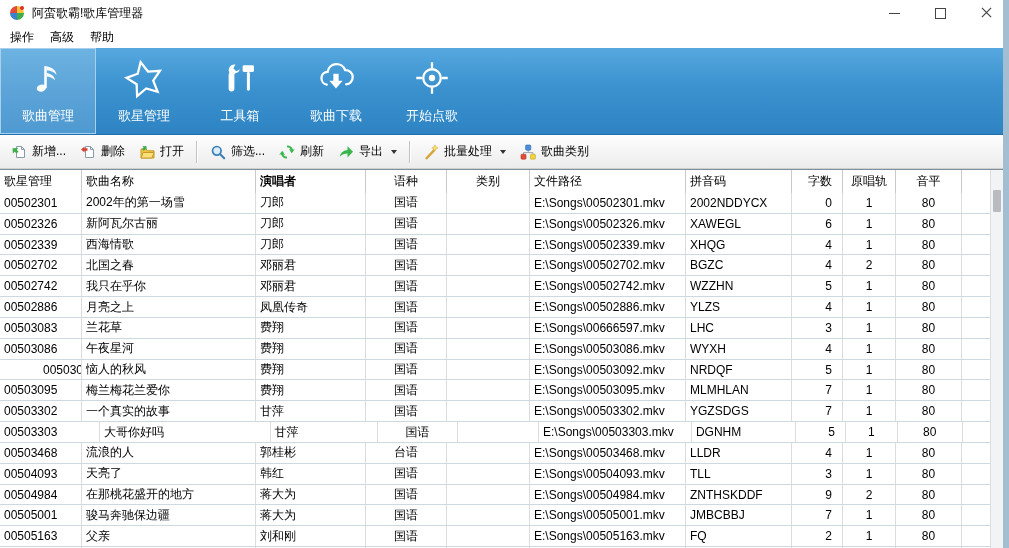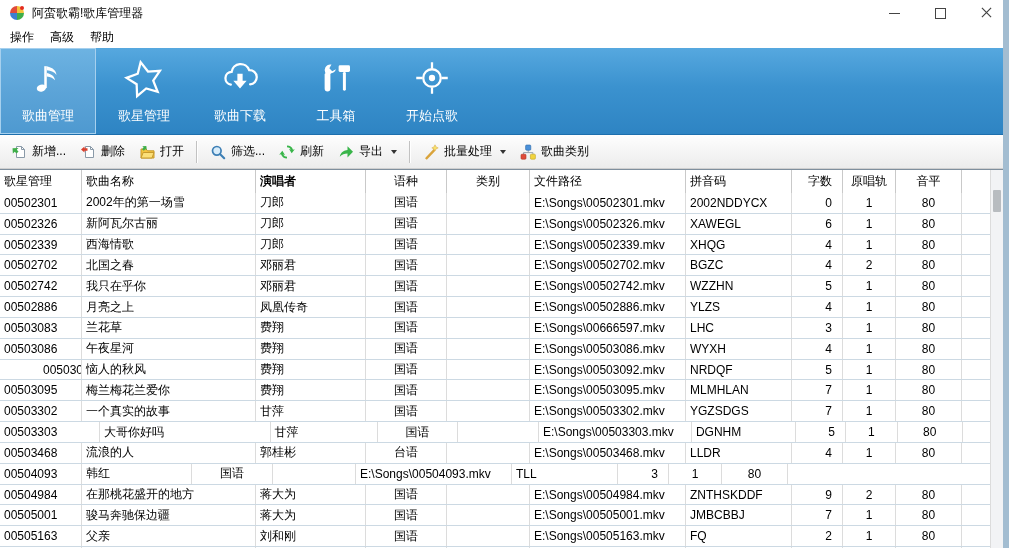--- a/index.html
+++ b/index.html
@@ -111,35 +111,35 @@
         <span class="nav-icon">
           <svg viewBox="0 0 48 48">
             <path d="M24 5.5l6 12.2 13.5 2-9.8 9.5 2.3 13.4L24 36.2l-12 6.4 2.3-13.4-9.8-9.5 13.5-2z" fill="none" stroke="#fff" stroke-width="2.6" transform="rotate(-12 24 24)"></path>
           </svg>
         </span>
         <span class="nav-label">歌星管理</span>
       </div>
       <div class="nav-item">
         <span class="nav-icon">
           <svg viewBox="0 0 48 48">
-            <path d="M13.5 31.5a7.3 7.3 0 0 1 .9-14.5A10.4 10.4 0 0 1 34.5 15a8.1 8.1 0 0 1 1 16.2" fill="none" stroke="#fff" stroke-width="2.6" stroke-linecap="round"></path>
-            <path d="M21 19h6v8h4.6L24 36l-7.6-9H21z" fill="#fff"></path>
-          </svg>
-        </span>
-        <span class="nav-label">歌曲下载</span>
+            <path d="M17.5 8.5a6.6 6.6 0 0 0-5.6 10l-.9 1v16.5a3.3 3.3 0 0 0 6.6 0V19.5l1-1a6.6 6.6 0 0 0 5.3-4.6l-4.2 2.3-3.3-3.3 2.4-4.2z" fill="#fff"></path>
+            <rect x="27" y="9.5" width="13" height="7.5" rx="1.6" fill="#fff"></rect>
+            <rect x="31.9" y="17" width="3.4" height="21.5" rx="1.6" fill="#fff"></rect>
+          </svg>
+        </span>
+        <span class="nav-label">工具箱</span>
       </div>
       <div class="nav-item">
         <span class="nav-icon">
           <svg viewBox="0 0 48 48">
-            <path d="M17.5 8.5a6.6 6.6 0 0 0-5.6 10l-.9 1v16.5a3.3 3.3 0 0 0 6.6 0V19.5l1-1a6.6 6.6 0 0 0 5.3-4.6l-4.2 2.3-3.3-3.3 2.4-4.2z" fill="#fff"></path>
-            <rect x="27" y="9.5" width="13" height="7.5" rx="1.6" fill="#fff"></rect>
-            <rect x="31.9" y="17" width="3.4" height="21.5" rx="1.6" fill="#fff"></rect>
-          </svg>
-        </span>
-        <span class="nav-label">工具箱</span>
+            <path d="M13.5 31.5a7.3 7.3 0 0 1 .9-14.5A10.4 10.4 0 0 1 34.5 15a8.1 8.1 0 0 1 1 16.2" fill="none" stroke="#fff" stroke-width="2.6" stroke-linecap="round"></path>
+            <path d="M21 19h6v8h4.6L24 36l-7.6-9H21z" fill="#fff"></path>
+          </svg>
+        </span>
+        <span class="nav-label">歌曲下载</span>
       </div>
       <div class="nav-item">
         <span class="nav-icon">
           <svg viewBox="0 0 48 48">
             <circle cx="24" cy="24" r="10" fill="none" stroke="#fff" stroke-width="2.6"></circle>
             <circle cx="24" cy="24" r="3.6" fill="#fff"></circle>
             <path d="M24 6v7M24 35v7M6 24h7M35 24h7" stroke="#fff" stroke-width="2.6"></path>
           </svg>
         </span>
         <span class="nav-label">开始点歌</span>
@@ -408,20 +408,21 @@
           <div class="td al-center" style="width: 83px;"></div>
           <div class="td al-left" style="width: 156px;">E:\Songs\00503468.mkv</div>
           <div class="td al-left" style="width: 106px;">LLDR</div>
           <div class="td al-right" style="width: 51px;">4</div>
           <div class="td al-center" style="width: 53px;">1</div>
           <div class="td al-center" style="width: 66px;">80</div>
           <div class="td filler" style="width: 28px;"></div>
         </div>
         <div class="tr">
           <div class="td al-left" style="width: 82px;">00504093</div>
+          <div class="td al-left" style="width: 174px;">天亮了</div>
           <div class="td al-left" style="width: 110px;">韩红</div>
           <div class="td al-center" style="width: 81px;">国语</div>
           <div class="td al-center" style="width: 83px;"></div>
           <div class="td al-left" style="width: 156px;">E:\Songs\00504093.mkv</div>
           <div class="td al-left" style="width: 106px;">TLL</div>
           <div class="td al-right" style="width: 51px;">3</div>
           <div class="td al-center" style="width: 53px;">1</div>
           <div class="td al-center" style="width: 66px;">80</div>
           <div class="td filler" style="width: 28px;"></div>
         </div>

